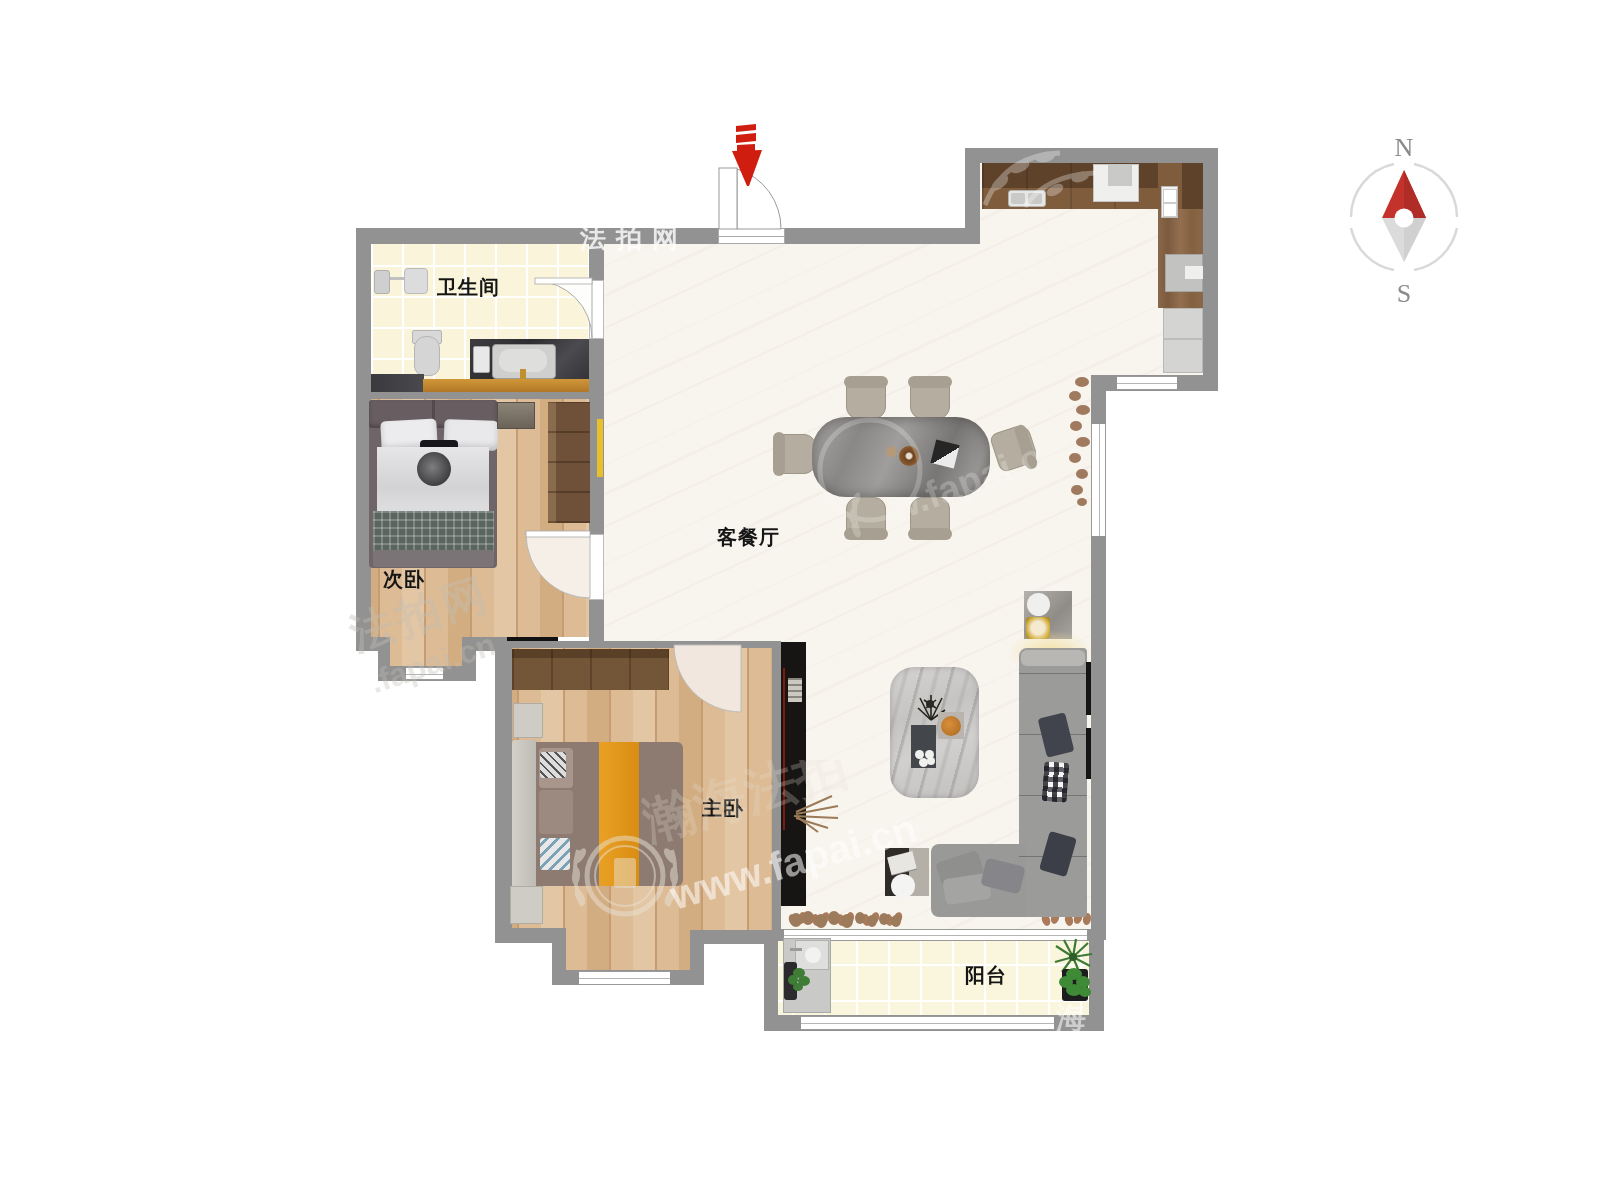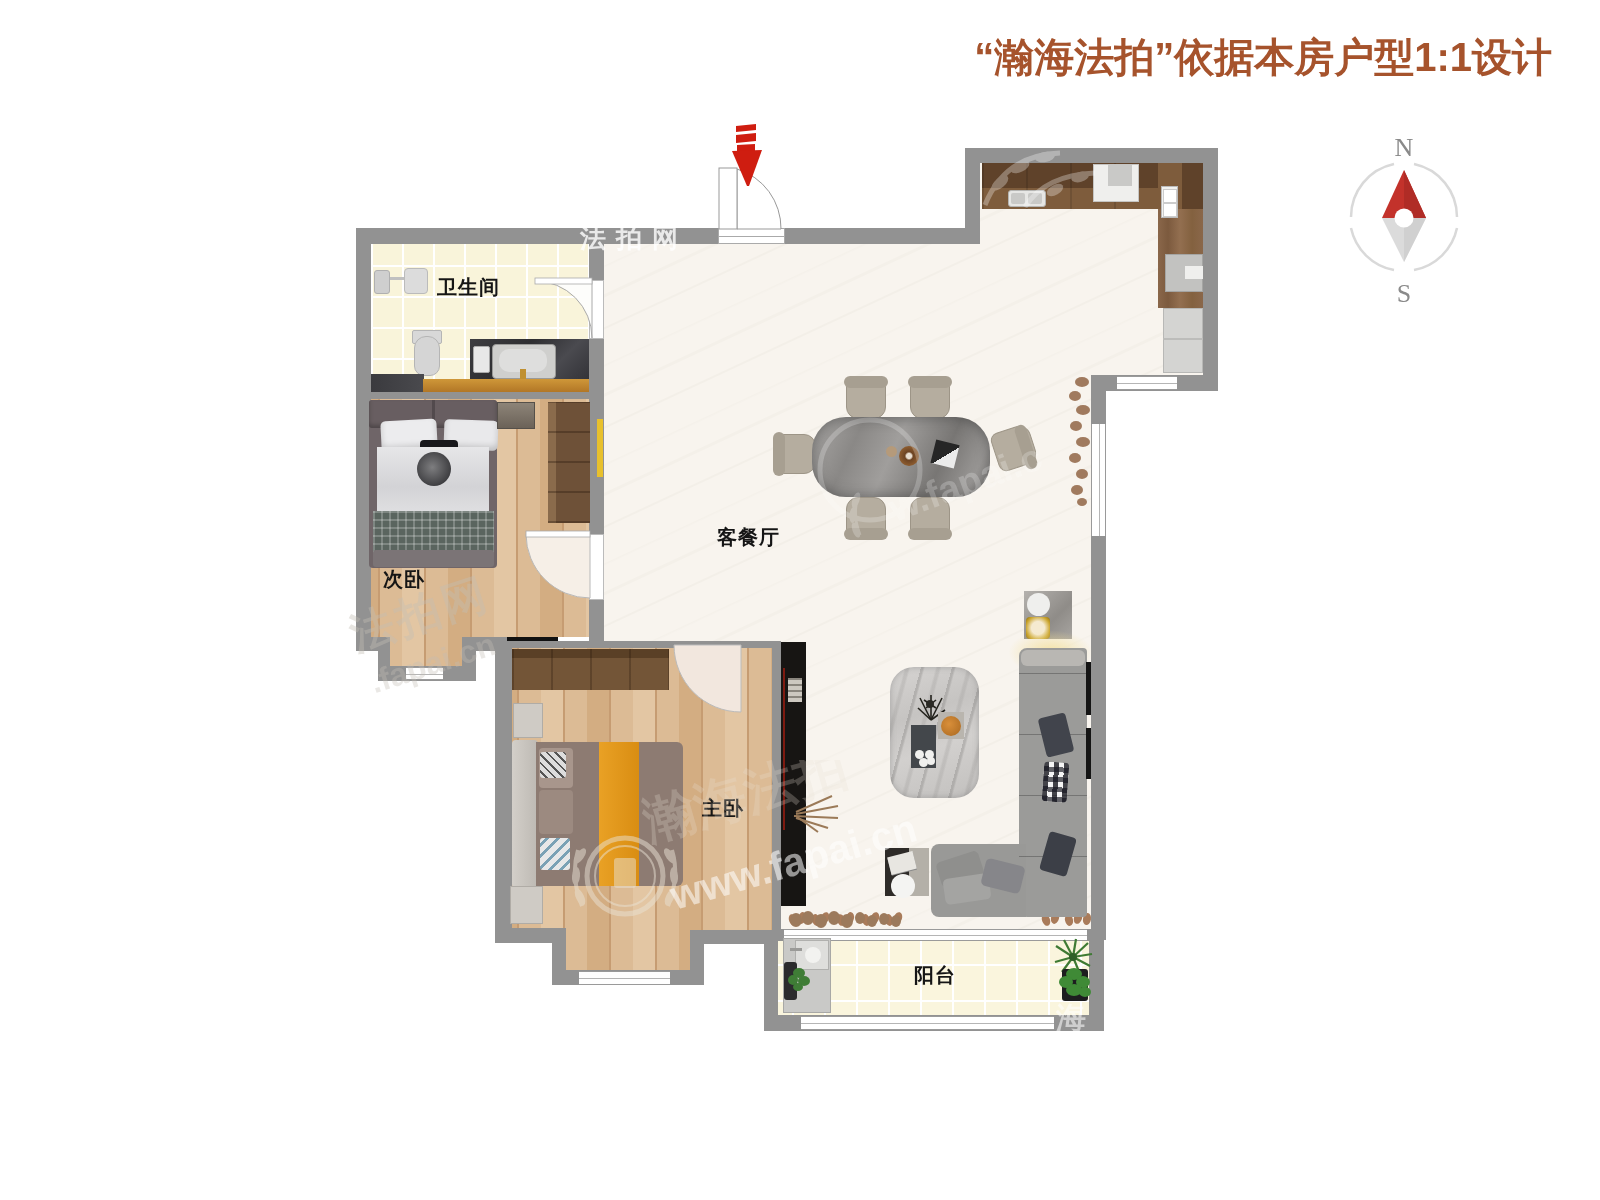--- a/index.html
+++ b/index.html
@@ -17,21 +17,20 @@
     #faf5dd;background-position:0 25px,14px 0,0 0;}
   .winh{position:absolute;background:#fff;border-top:1.5px solid #9a9a9a;border-bottom:1.5px solid #9a9a9a;box-sizing:border-box;}
   .winh:before{content:"";position:absolute;left:0;right:0;top:50%;height:1px;background:#b5b5b5;}
   .winv{position:absolute;background:#fff;border-left:1.5px solid #9a9a9a;border-right:1.5px solid #9a9a9a;box-sizing:border-box;}
   .winv:before{content:"";position:absolute;top:0;bottom:0;left:50%;width:1px;background:#b5b5b5;}
 </style>
 </head>
 <body>
 <div class="page">
 
-<div class="abs" style="left:0px;top:30px;width:1552px;text-align:right;font-size:40px;font-weight:bold;color:#a6532c;">“瀚海法拍”依据本房户型1:1设计</div>
 
 <svg class="abs" style="left:0;top:0;" width="1600" height="1200">
   <defs>
     <pattern id="mb" width="90" height="90" patternUnits="userSpaceOnUse" patternTransform="rotate(-25)">
       <rect width="90" height="90" fill="#f8f4ee"></rect>
       <rect x="0" y="12" width="90" height="2" fill="#f3efe8"></rect>
       <rect x="0" y="46" width="90" height="1.5" fill="#f5f1ea"></rect>
       <rect x="0" y="72" width="90" height="3" fill="#f4f0e9"></rect>
     </pattern>
   </defs>
@@ -444,21 +443,21 @@
 <svg class="abs" style="left:1056px;top:962px;" width="38" height="38">
   <g fill="#3f8a36">
         <ellipse cx="18" cy="12" rx="8" ry="6"></ellipse>
         <ellipse cx="10" cy="20" rx="7" ry="6"></ellipse>
         <ellipse cx="27" cy="20" rx="7" ry="6"></ellipse>
         <ellipse cx="18" cy="28" rx="8" ry="6"></ellipse>
         <ellipse cx="29" cy="30" rx="6" ry="5"></ellipse>
       </g>
 </svg>
 
-<div class="t" style="left:914px;top:962px;">阳台</div>
+<div class="t" style="left:965px;top:962px;">阳台</div>
 
 <svg class="abs" style="left:800px;top:400px;" width="340" height="160" opacity="0.22">
   <circle cx="70" cy="70" r="50" fill="none" stroke="#ffffff" stroke-width="5"></circle>
   <g stroke="#ffffff" stroke-width="3" fill="none">
     <path d="M 58 95 Q 52 115 60 135"></path>
   </g>
   <g fill="#ffffff">
     <ellipse cx="56" cy="100" rx="8" ry="3.5" transform="rotate(-70 56 100)"></ellipse>
     <ellipse cx="53" cy="115" rx="8" ry="3.5" transform="rotate(-85 53 115)"></ellipse>
     <ellipse cx="56" cy="130" rx="8" ry="3.5" transform="rotate(70 56 130)"></ellipse>

